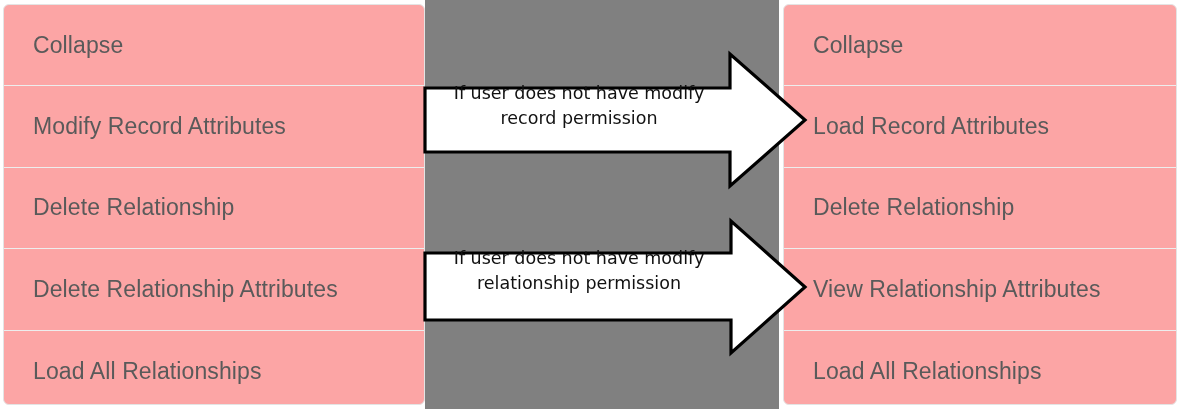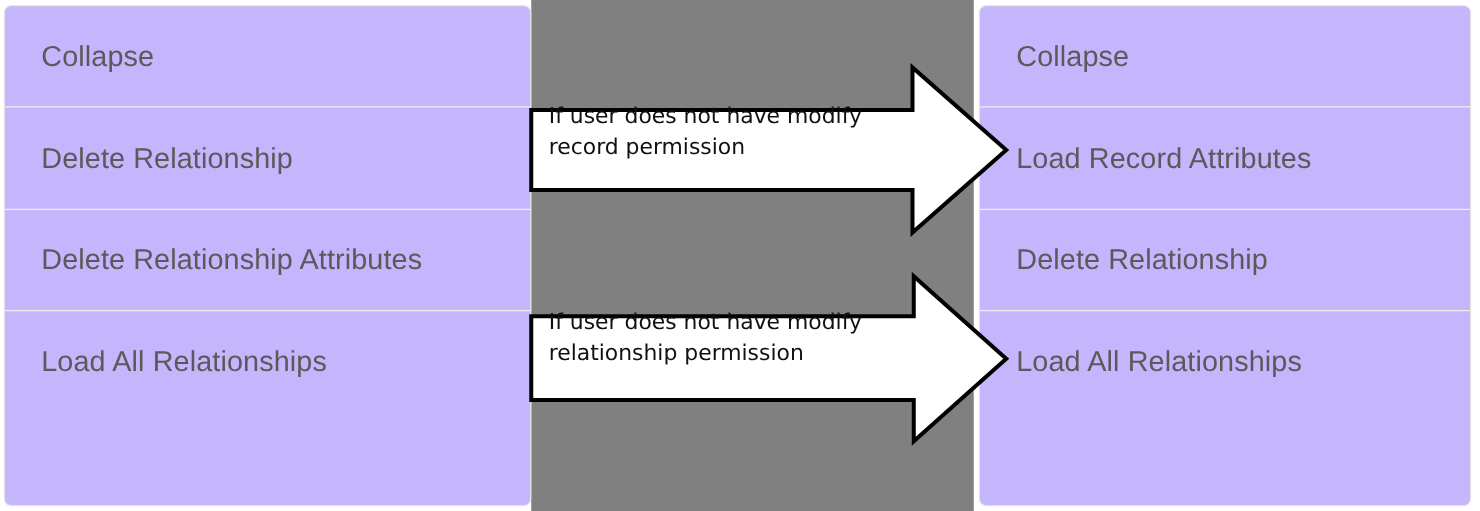--- a/index.html
+++ b/index.html
@@ -24,21 +24,21 @@
     width: 354px;
     height: 409px;
     background: #808080;
   }
 
   
   .menu {
     position: absolute;
     top: 4px;
     height: 401px;
-    background: #c4b5fd;
+    background: #fca5a5;
     border: 1px solid #e4e4e4;
     border-radius: 6px;
     box-sizing: border-box;
     overflow: hidden;
   }
   .menu-left  { left: 3px;   width: 422px; }
   .menu-right { left: 783px; width: 394px; }
 
   .menu-item {
     height: 81.4px;
@@ -68,20 +68,21 @@
   }
   .anno-text {
     position: absolute;
     left: 14px;
     width: 280px;
     color: #111111;
     font-size: 17.5px;
     line-height: 1.42;
     font-family: "DejaVu Sans", sans-serif;
     white-space: pre-line;
+    text-align: center;
   }
 
   
   #annotation-1 { left: 425px; top: 54px; width: 382px; height: 132px; }
   #annotation-1 .anno-text { top: 27px; }
 
   
   #annotation-2 { left: 425px; top: 221px; width: 382px; height: 132px; }
   #annotation-2 .anno-text { top: 25px; }
 </style>
@@ -90,39 +91,45 @@
 
 <div id="canvas">
 
   <div class="gray-panel"></div>
 
   <div class="menu menu-left">
     <div class="menu-item">
       <span>Collapse</span>
     </div>
     <div class="menu-item">
+      <span>Modify Record Attributes</span>
+    </div>
+    <div class="menu-item">
       <span>Delete Relationship</span>
     </div>
     <div class="menu-item">
       <span>Delete Relationship Attributes</span>
     </div>
     <div class="menu-item">
       <span>Load All Relationships</span>
     </div>
   </div>
 
   <div class="menu menu-right">
     <div class="menu-item">
       <span>Collapse</span>
     </div>
     <div class="menu-item">
       <span>Load Record Attributes</span>
     </div>
     <div class="menu-item">
       <span>Delete Relationship</span>
+    </div>
+    <div class="menu-item">
+      <span>View Relationship Attributes</span>
     </div>
     <div class="menu-item">
       <span>Load All Relationships</span>
     </div>
   </div>
 
   <div class="annotation" id="annotation-1">
     <svg width="382" height="132" viewBox="0 0 382 132">
       <polygon points="0,34 305,34 305,0 380,66 305,132 305,98 0,98" fill="#ffffff" stroke="#000000" stroke-width="3.2" stroke-linejoin="miter"></polygon>
     </svg>

